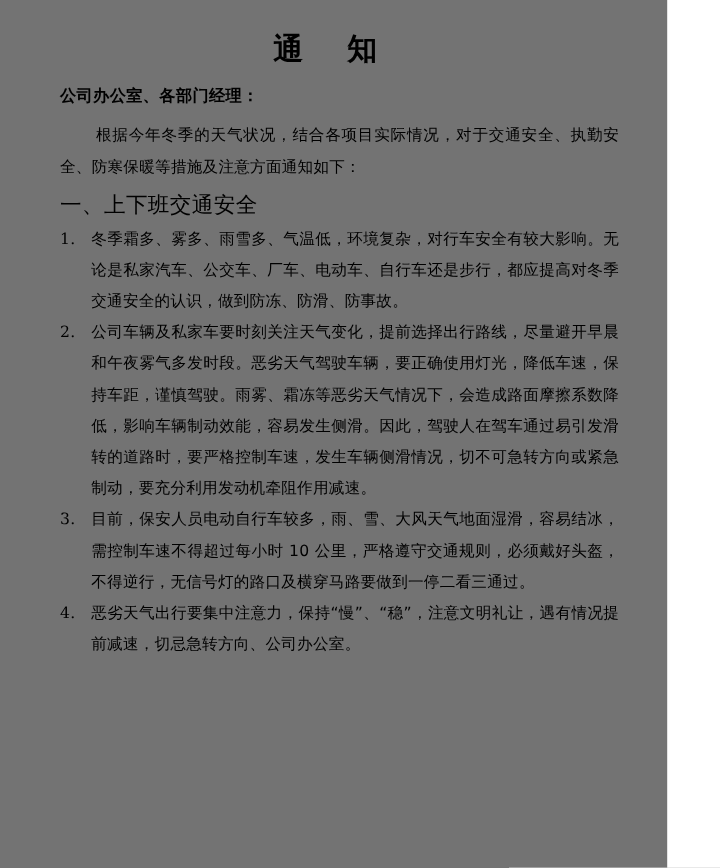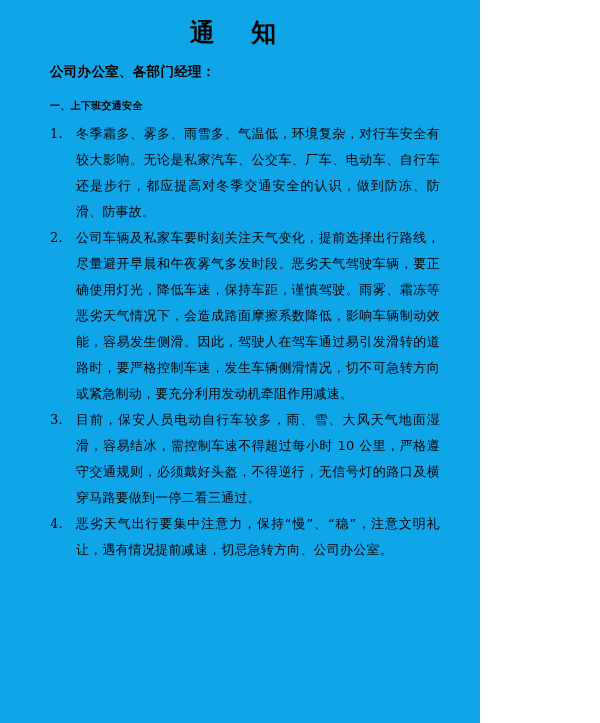--- a/index.html
+++ b/index.html
@@ -9,25 +9,25 @@
   }
   body {
     width: 600px;
     height: 723px;
     overflow: hidden;
     font-family: "DejaVu Sans", sans-serif;
     color: #000000;
   }
   .page {
     position: relative;
-    width: 480px;
+    width: 556px;
     height: 723px;
     box-sizing: border-box;
-    padding: 8px 40px 0 40px;
-    background: #0ea5e9;
+    padding: 16px 40px 0 40px;
+    background: #737373;
   }
   .doc-title {
     text-align: center;
     font-size: 25px;
     font-weight: bold;
     letter-spacing: 14px;
     margin: 8px 0 14px 0;
     font-family: "DejaVu Serif", serif;
     color: #000;
   }
@@ -44,22 +44,22 @@
     margin: 0 0 2px 10px;
     text-align: justify;
     text-justify: inter-ideograph;
     letter-spacing: 0.2px;
     color: #000;
   }
   .para.indent {
     text-indent: 30px;
   }
   .section-heading {
-    font-size: 10px;
-    font-weight: bold;
+    font-size: 18px;
+    font-weight: normal;
     line-height: 26px;
     margin: 6px 0 2px 10px;
     letter-spacing: 0.3px;
   }
   .list {
     margin: 0;
     padding: 0;
     list-style: none;
   }
   .list-item {
@@ -87,20 +87,21 @@
 </style>
 </head>
 <body>
 
 <div class="page">
 
   <div class="doc-title">通  知</div>
 
   <div class="addressee">公司办公室、各部门经理：</div>
 
+  <div class="para indent">根据今年冬季的天气状况，结合各项目实际情况，对于交通安全、执勤安全、防寒保暖等措施及注意方面通知如下：</div>
 
   <div class="section-heading">一、上下班交通安全</div>
 
   <ul class="list">
     <li class="list-item">
       <span class="list-num num-inline">1.</span>
       <span>冬季霜多、雾多、雨雪多、气温低，环境复杂，对行车安全有较大影响。无论是私家汽车、公交车、厂车、电动车、自行车还是步行，都应提高对冬季交通安全的认识，做到防冻、防滑、防事故。</span>
     </li>
     <li class="list-item">
       <span class="list-num num-inline">2.</span>

